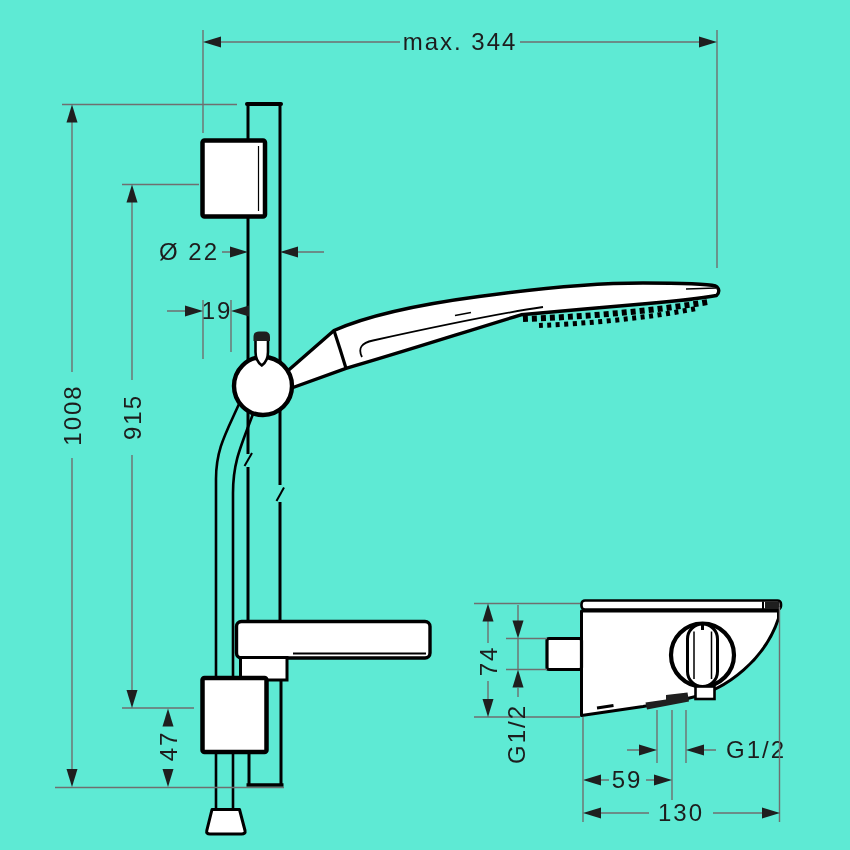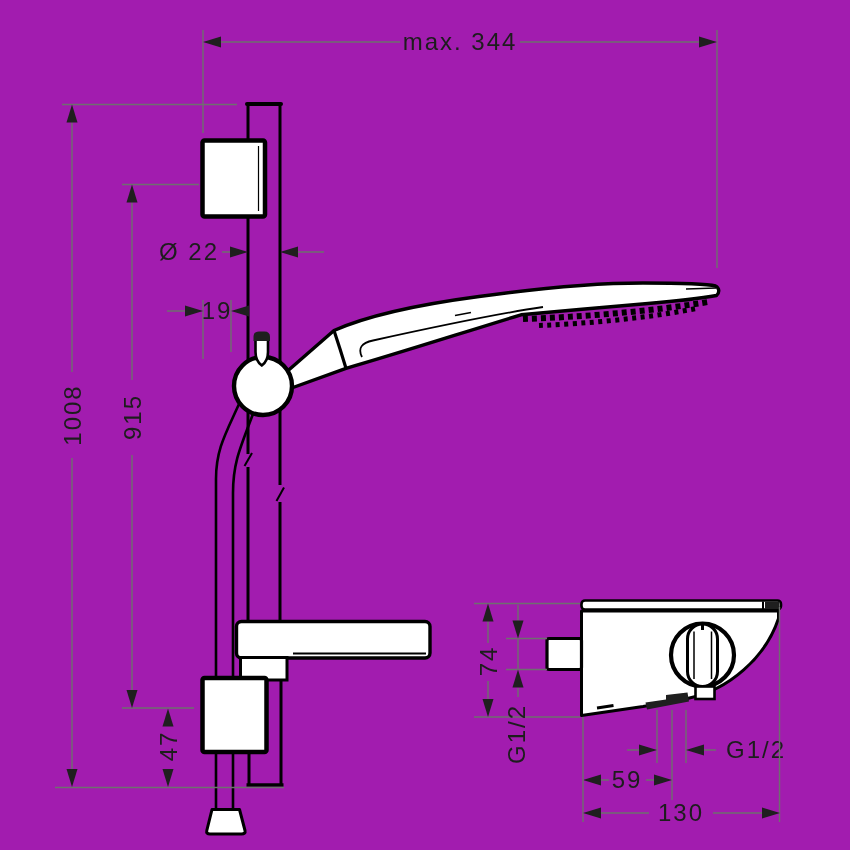--- a/index.html
+++ b/index.html
@@ -1,16 +1,16 @@
 <!DOCTYPE html>
 <html><head>
 <meta charset="utf-8">
 <style>
   html,body{margin:0;padding:0;background:#ffffff;}
-  .stage{width:850px;height:850px;background:#a21caf;position:relative;overflow:hidden;}
+  .stage{width:850px;height:850px;background:#5eead4;position:relative;overflow:hidden;}
   svg{display:block;}
   svg text{
     font-family:"Liberation Sans","DejaVu Sans",sans-serif;
     font-size:24px;
     letter-spacing:2px;
     fill:#1d1d1d;
   }
   .ink{stroke:#000;fill:none;}
   .fillw{fill:#fff;}
   .dim{stroke:#6f6f6f;stroke-width:1.4;fill:none;}

